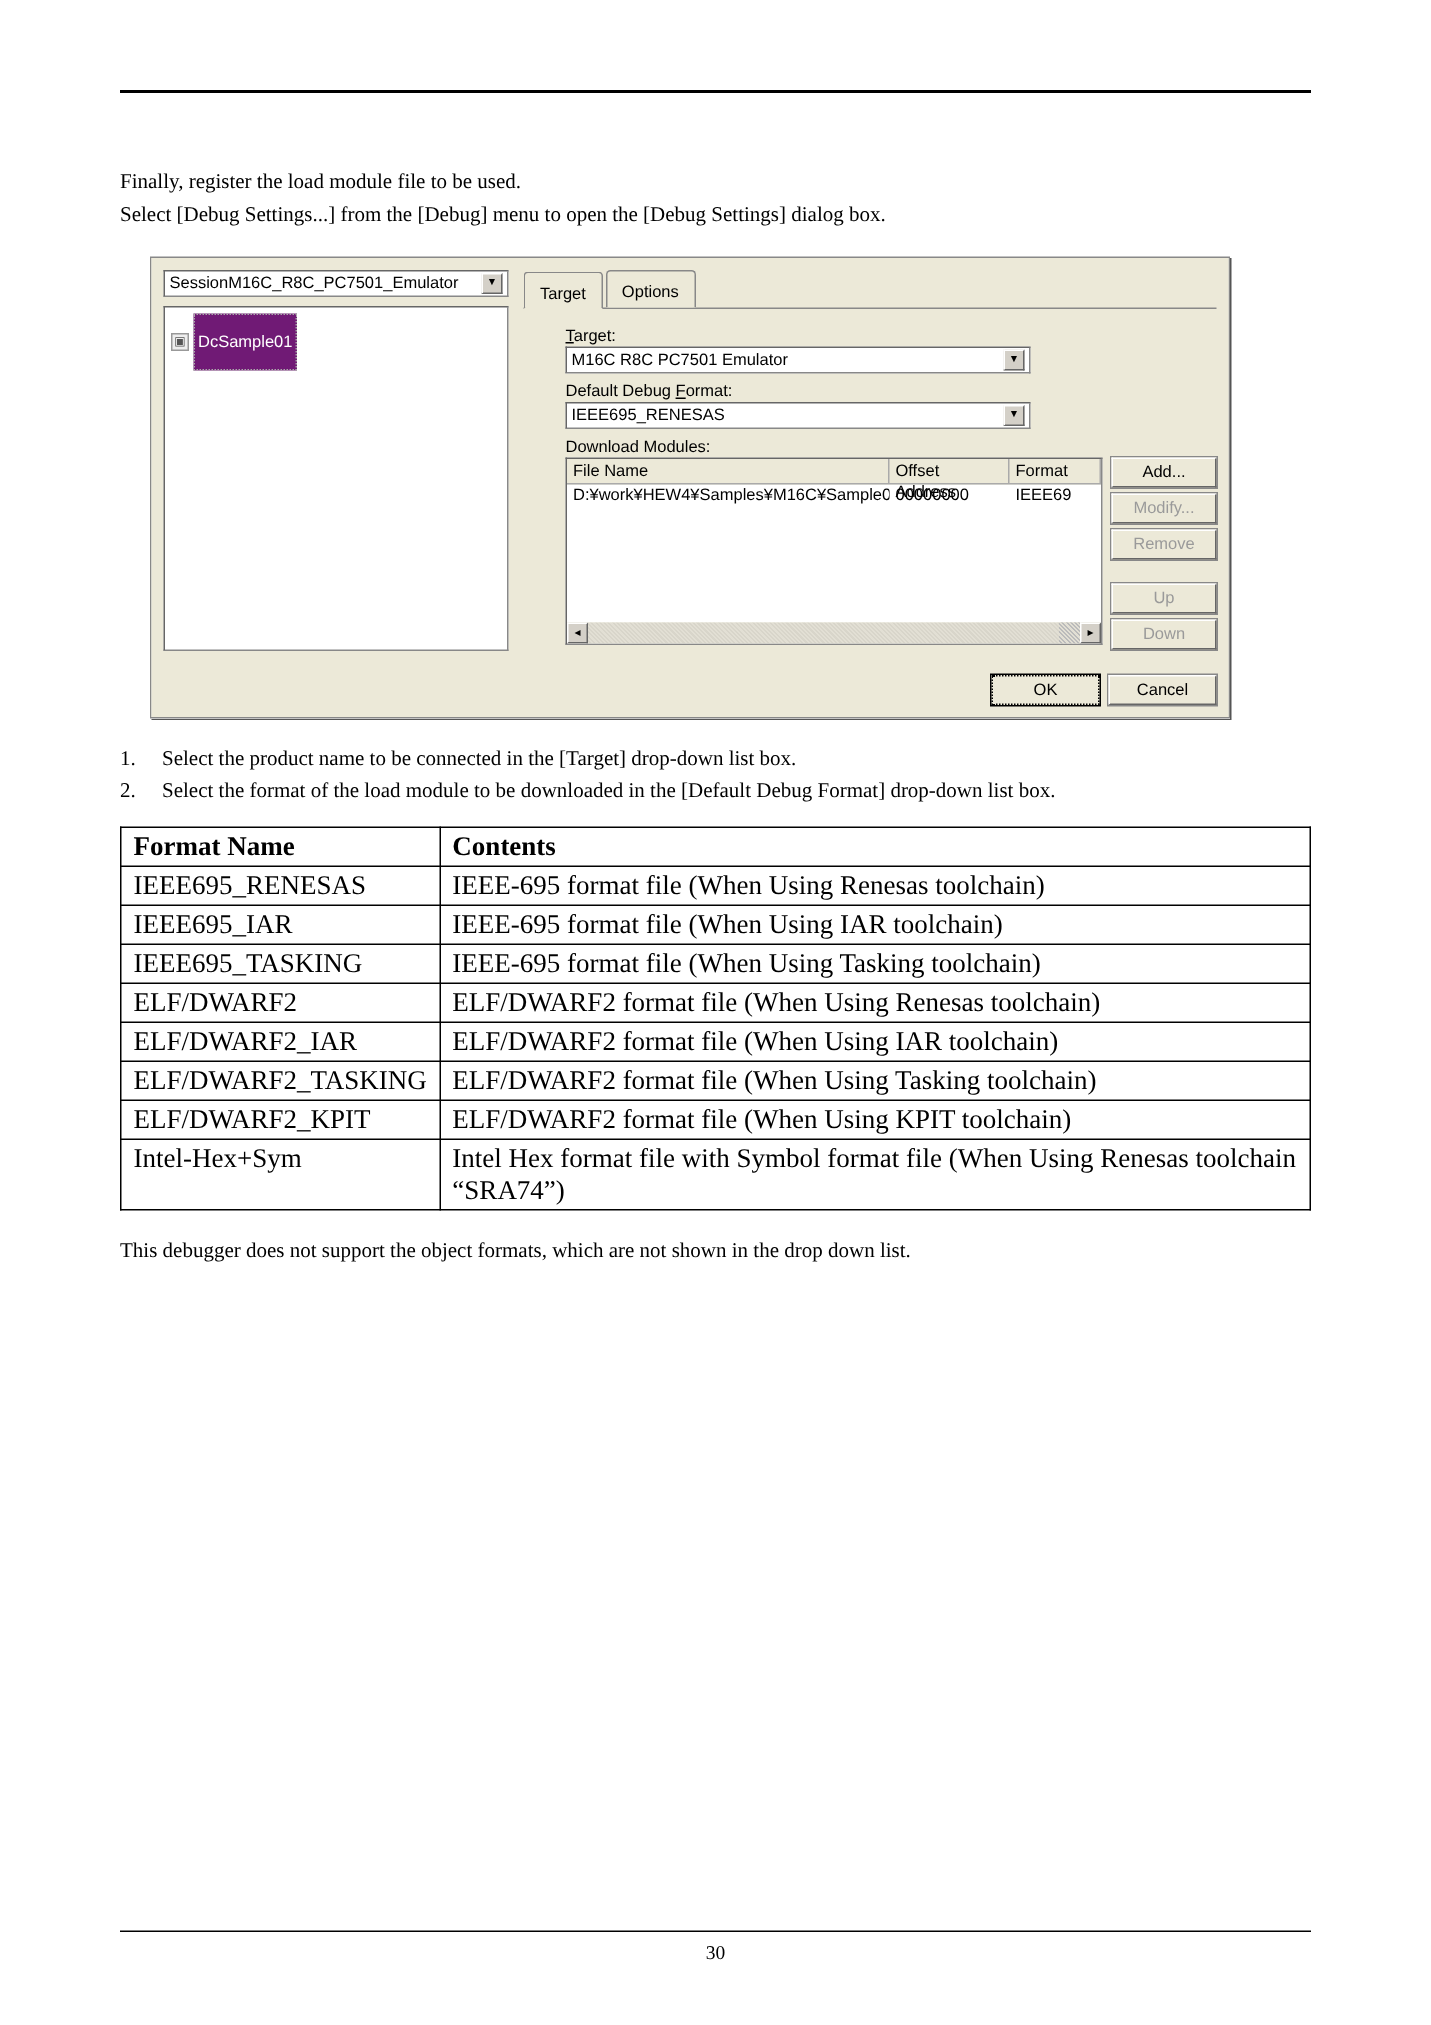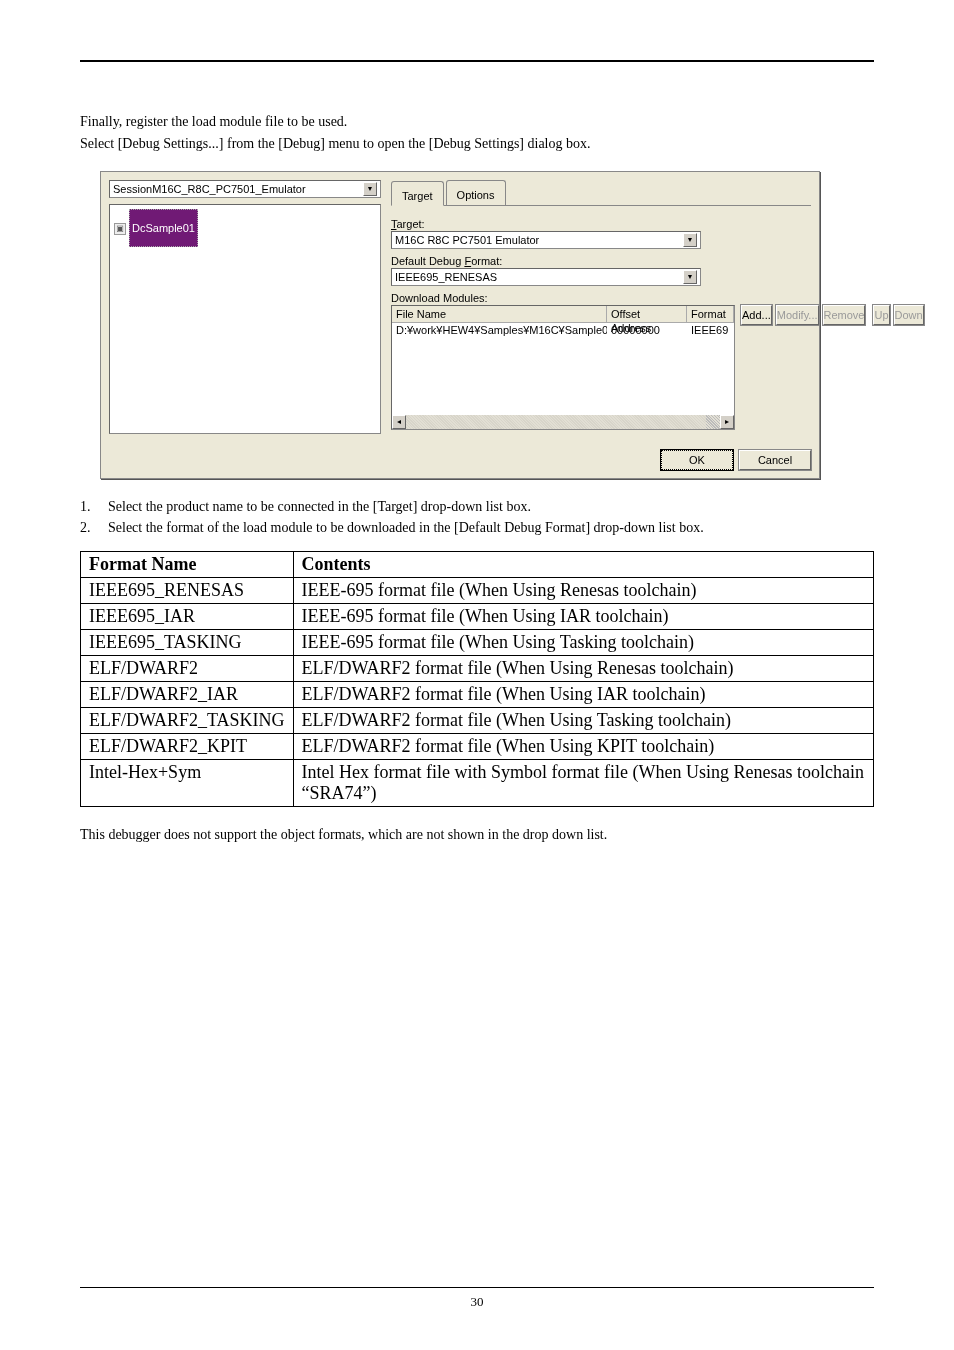--- a/index.html
+++ b/index.html
@@ -69,21 +69,21 @@
     line-height: 12px;
     color: #000;
   }
   .dialog-body {
     background: #ece9d8;
     padding: 8px;
     display: flex;
     gap: 10px;
   }
   .left-col {
-    width: 272px;
+    width: 230px;
   }
   .right-col {
     flex: 1;
   }
   .dropdown {
     background: #fff;
     border: 1px solid #888;
     border-top-color:#666;
     border-left-color:#666;
     padding: 1px 3px;
@@ -158,23 +158,24 @@
     font-size: 11px;
     margin-top: 4px;
     margin-bottom: 1px;
   }
   .form-label .uline { text-decoration: underline; }
   .right-row {
     display:flex;
     align-items:flex-start;
     gap:6px;
   }
-  .right-fields { flex:1; }
+  .right-fields { flex:1;margin-left:28px; }
   .btn-col {
     display:flex;
+    flex-direction:column;
     gap:4px;
     width:70px;
     margin-top: 0;
   }
   .winbtn {
     background:#ece9d8;
     border:1px solid #fff;
     border-right-color:#666;
     border-bottom-color:#666;
     box-shadow:0 0 0 1px #888;

